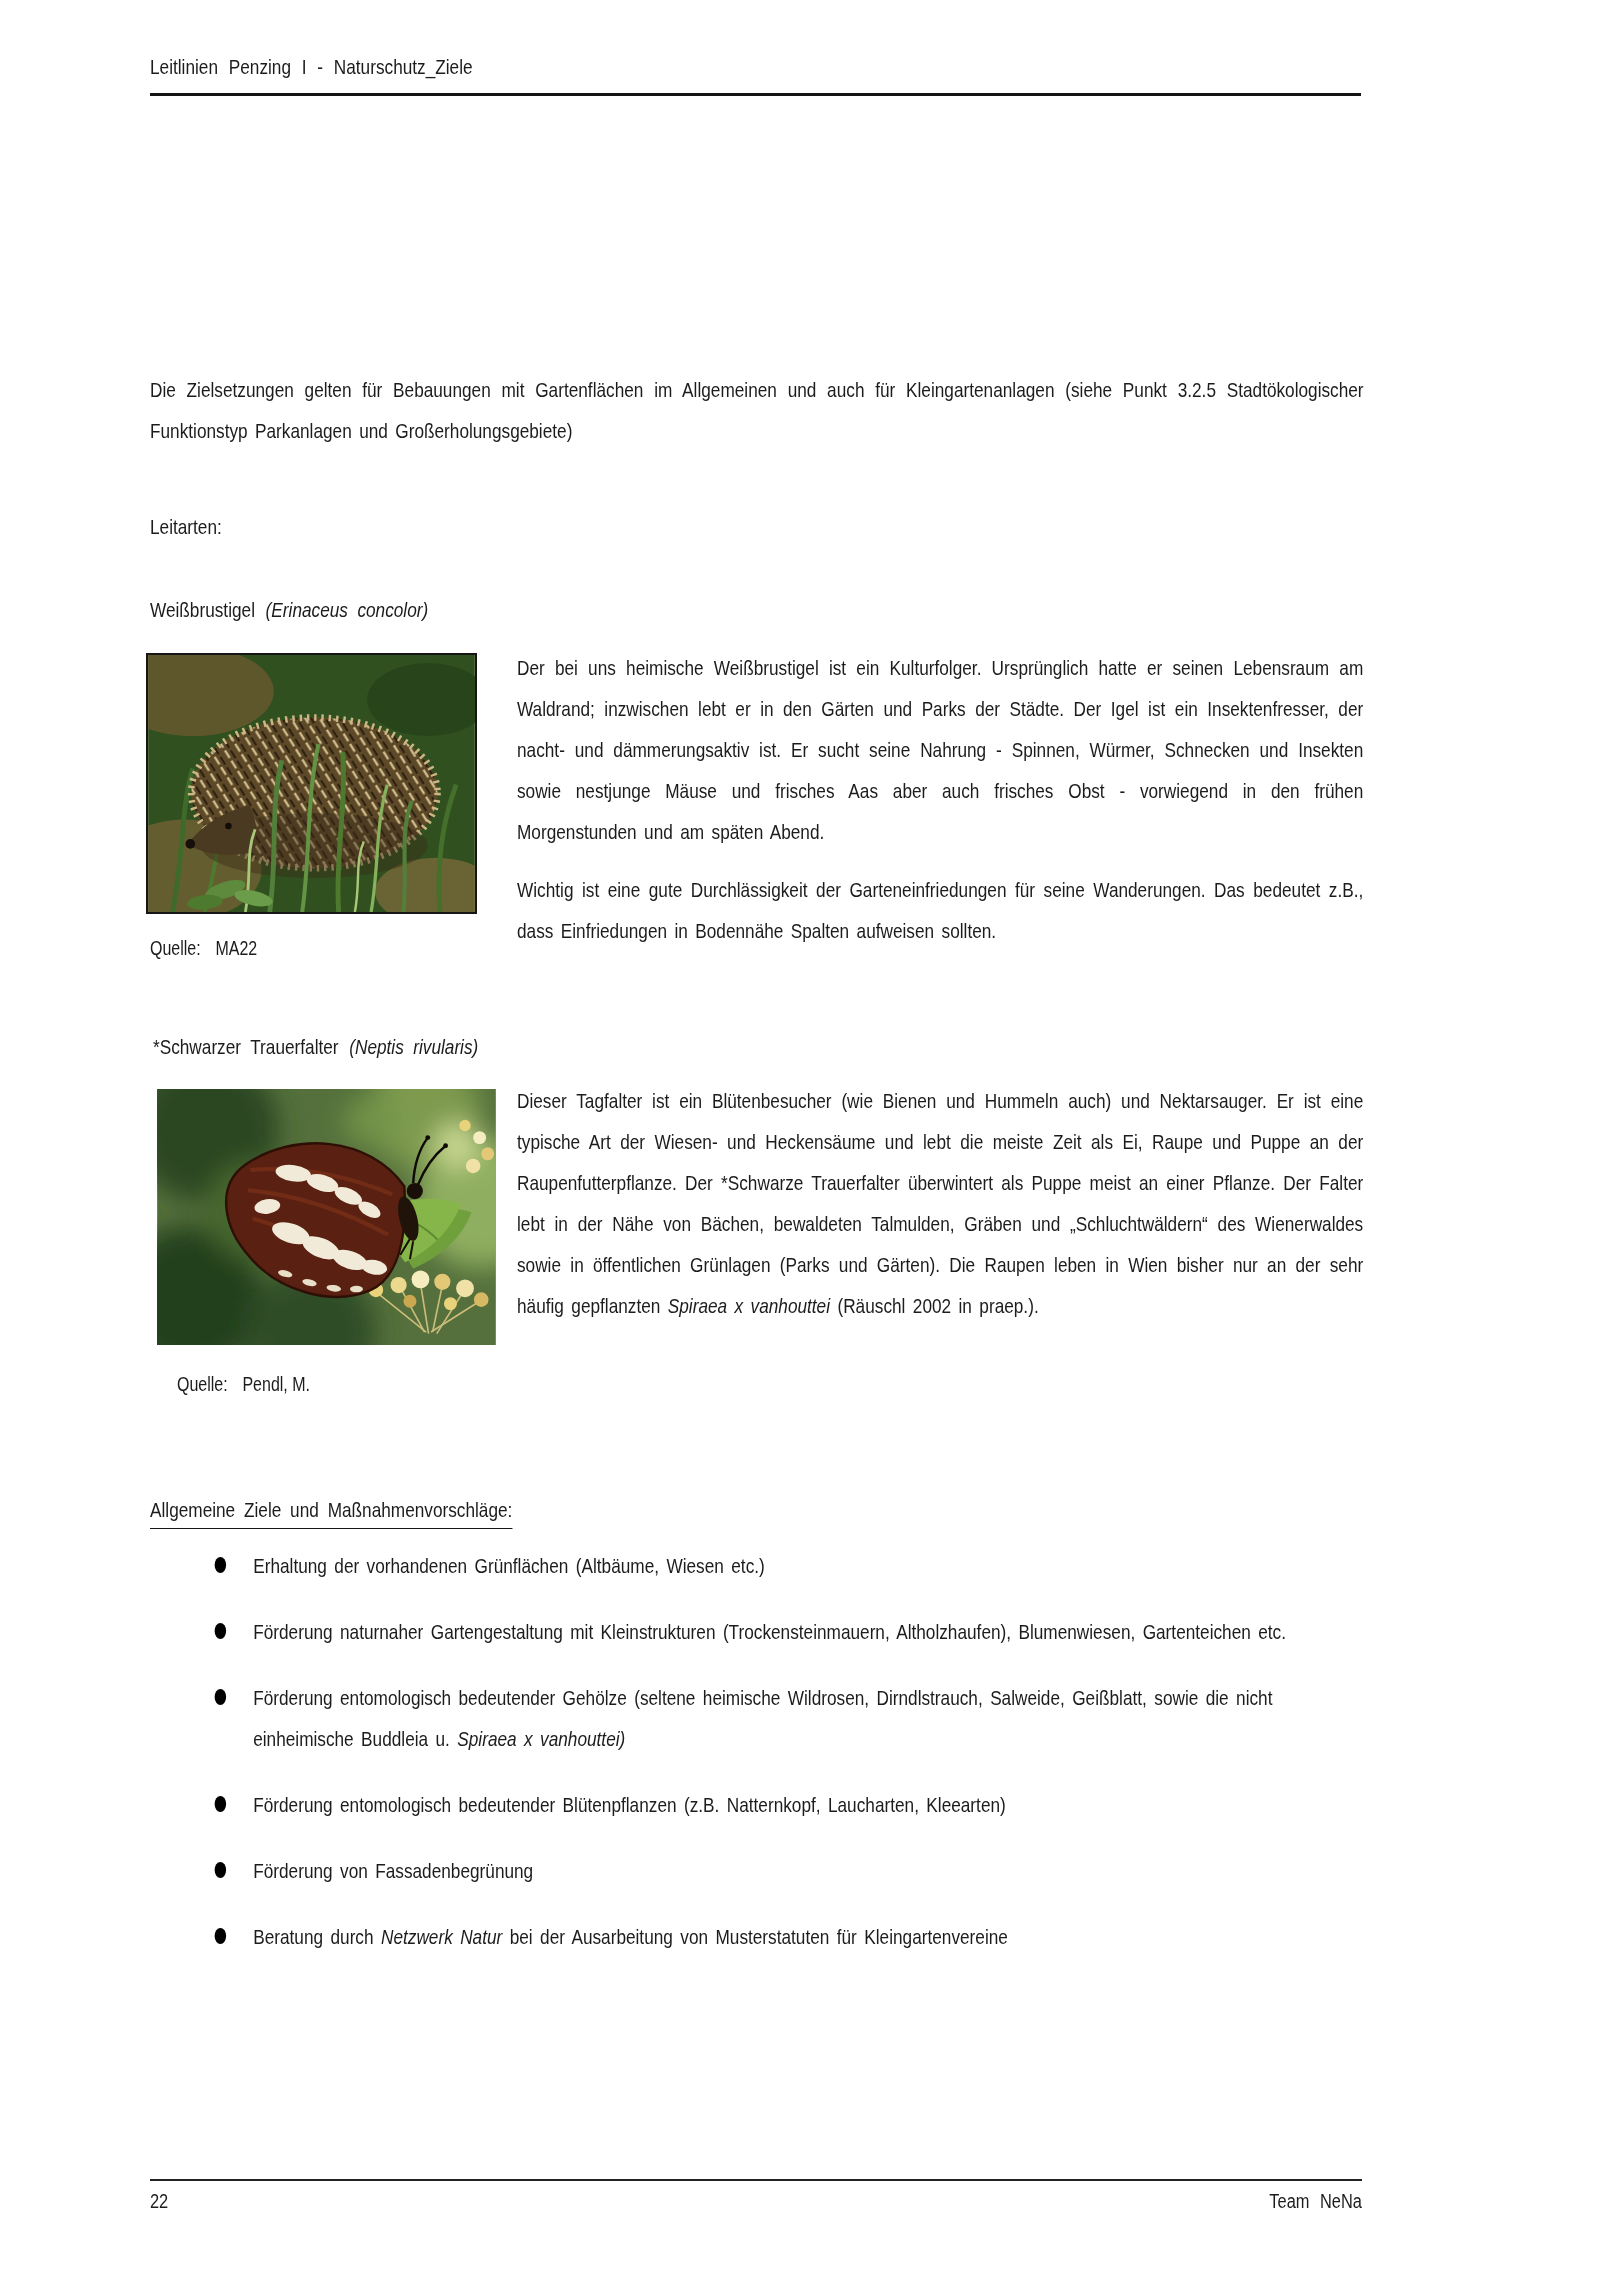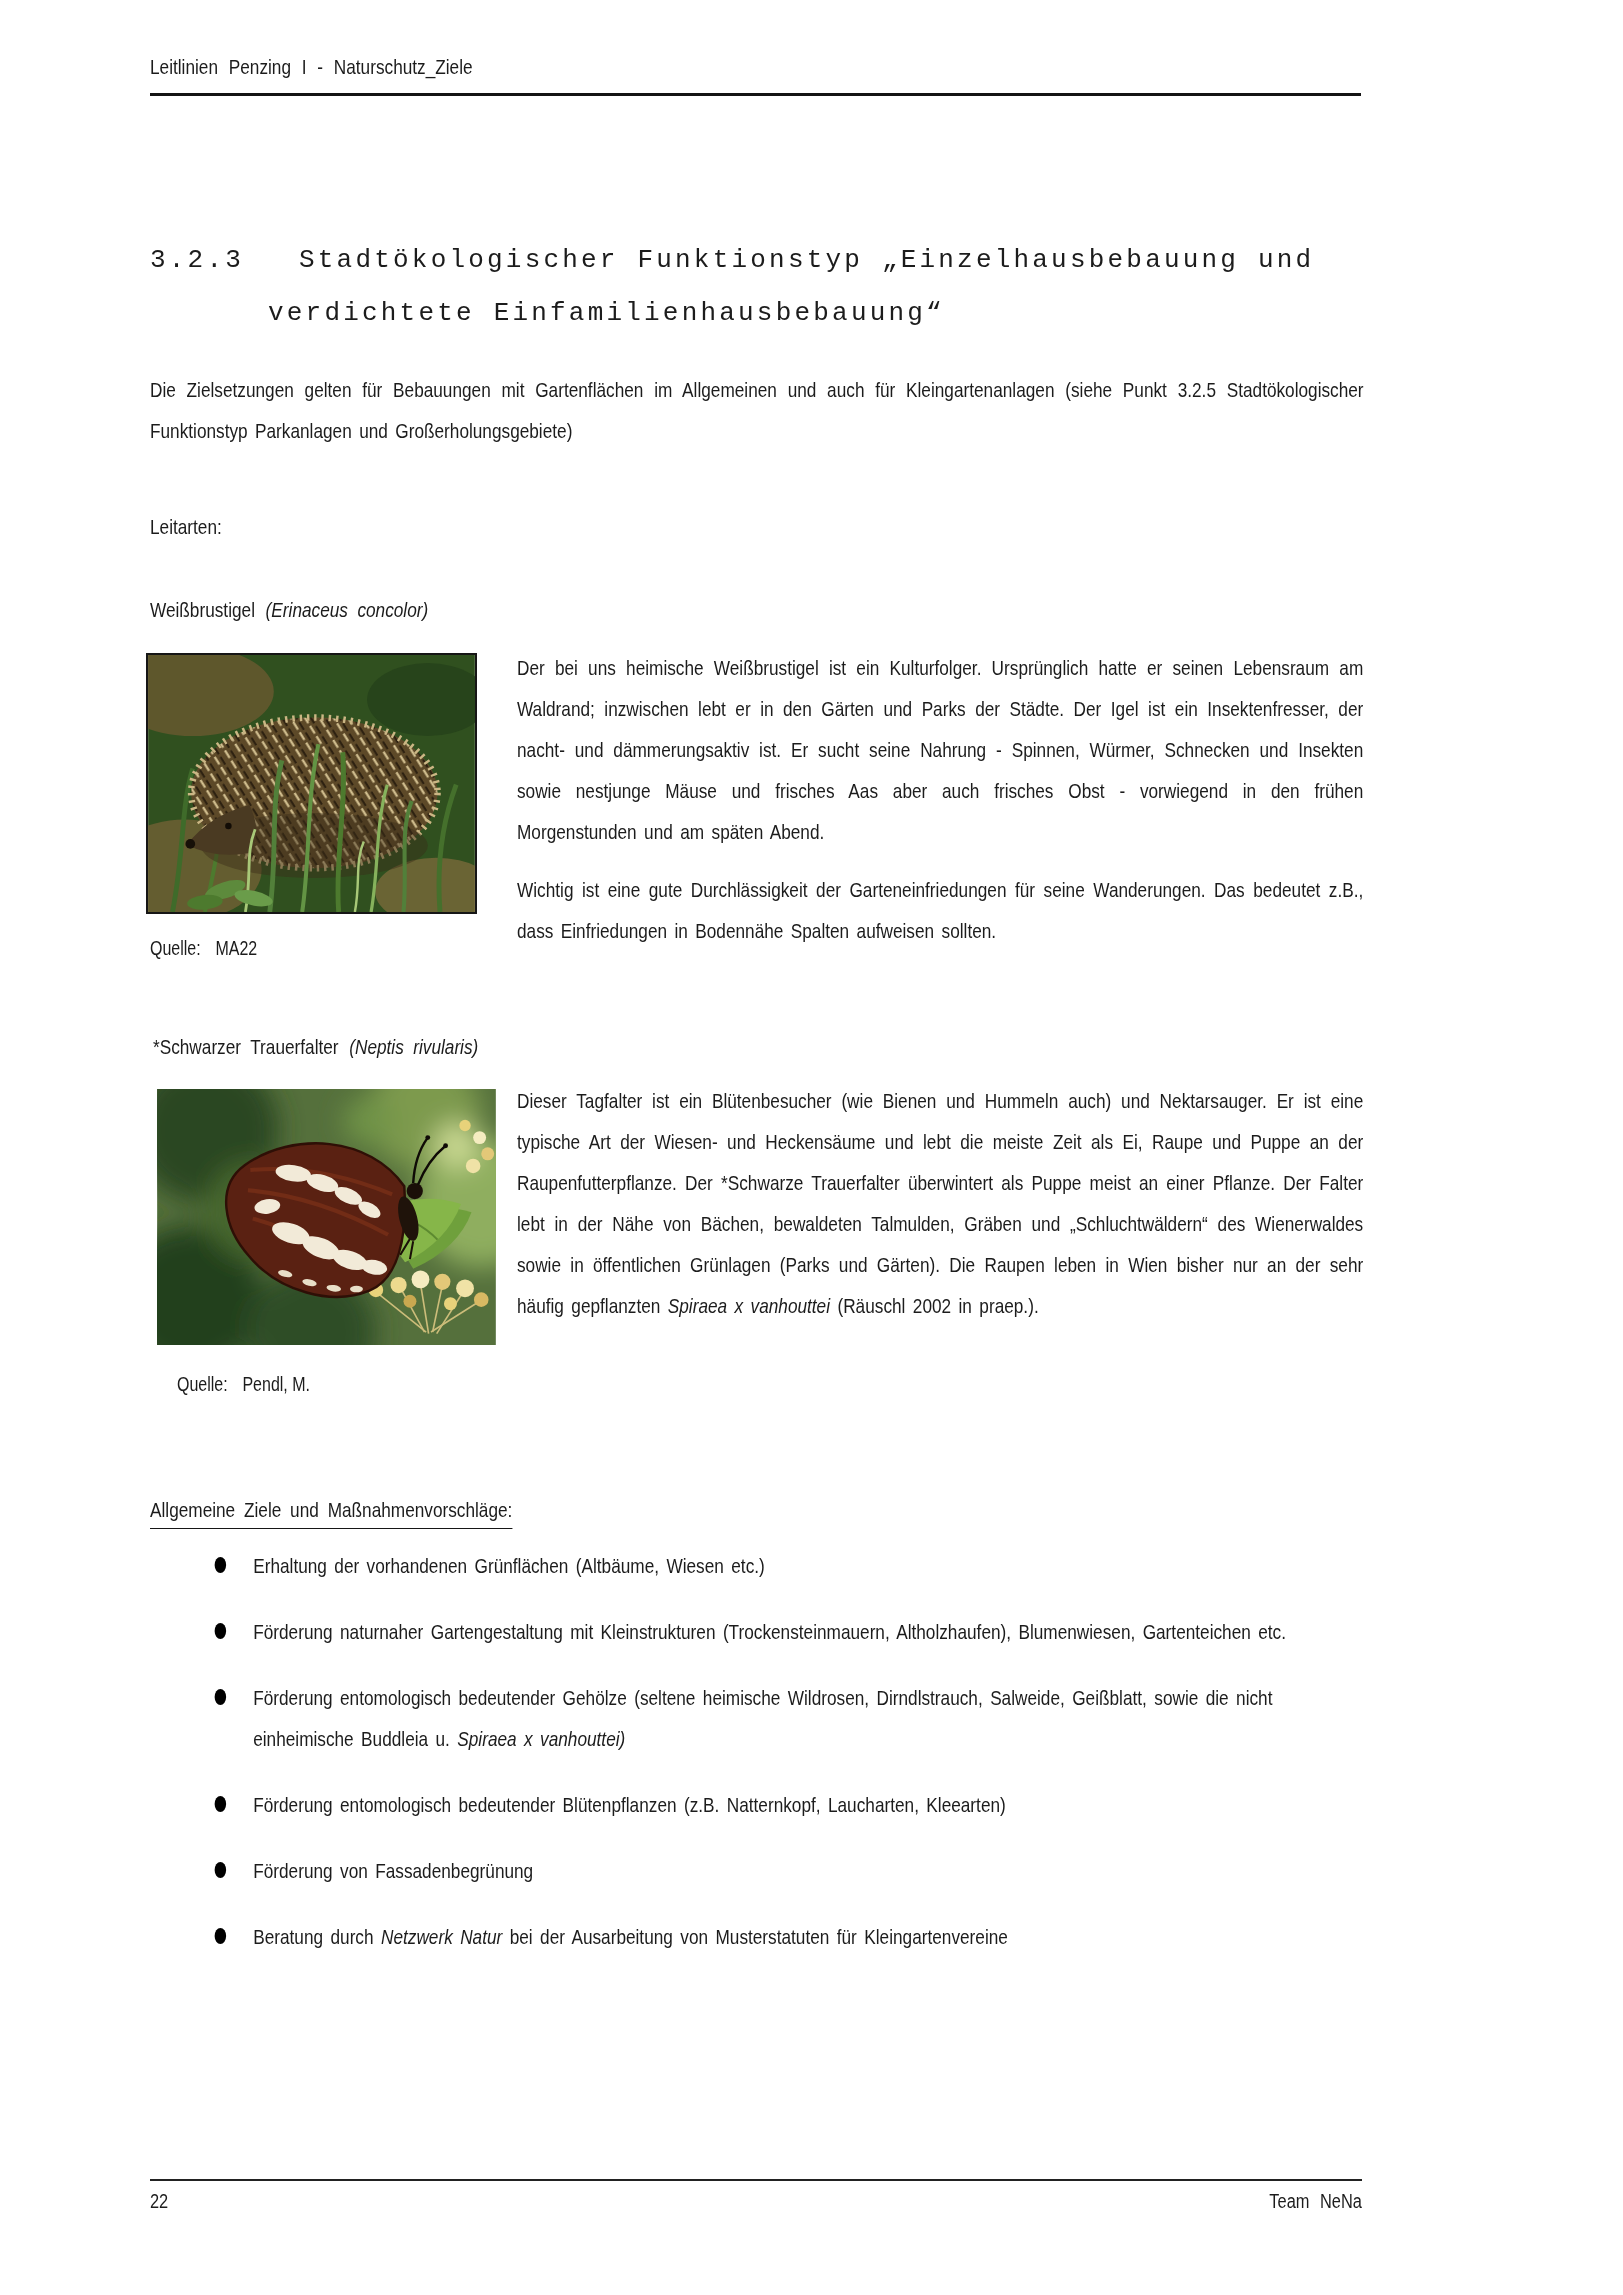--- a/index.html
+++ b/index.html
@@ -60,24 +60,20 @@
   .ftr-right{top:2189px;right:261px;font-size:20px;line-height:24px;word-spacing:7.3px;white-space:nowrap;}
 </style>
 </head>
 <body>
 
 <div class="page">
 
   <div class="abs hdr-text cx">Leitlinien Penzing I - Naturschutz_Ziele</div>
   <div class="abs hdr-rule"></div>
 
-  <div class="abs sec-heading">
-    <div><span class="sec-num">3.2.3</span><span>Stadtökologischer Funktionstyp „Einzelhausbebauung und</span></div>
-    <div class="sec-line2">verdichtete Einfamilienhausbebauung“</div>
-  </div>
 
   <div class="abs intro cx">Die Zielsetzungen gelten für Bebauungen mit Gartenflächen im Allgemeinen und auch für Kleingartenanlagen (siehe Punkt 3.2.5 Stadtökologischer Funktionstyp Parkanlagen und Großerholungsgebiete)</div>
 
   <div class="abs leitarten cx">Leitarten:</div>
 
   <div class="abs sp-name sp1-name cx">
     <span>Weißbrustigel</span><span class="latin">(Erinaceus concolor)</span>
   </div>
 
   <div class="abs photo1">

